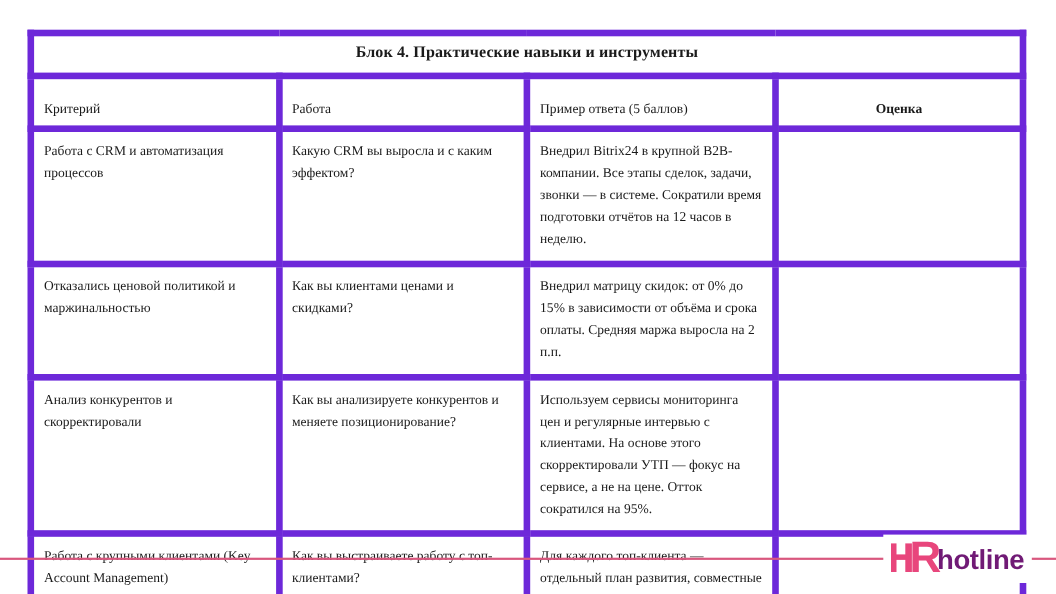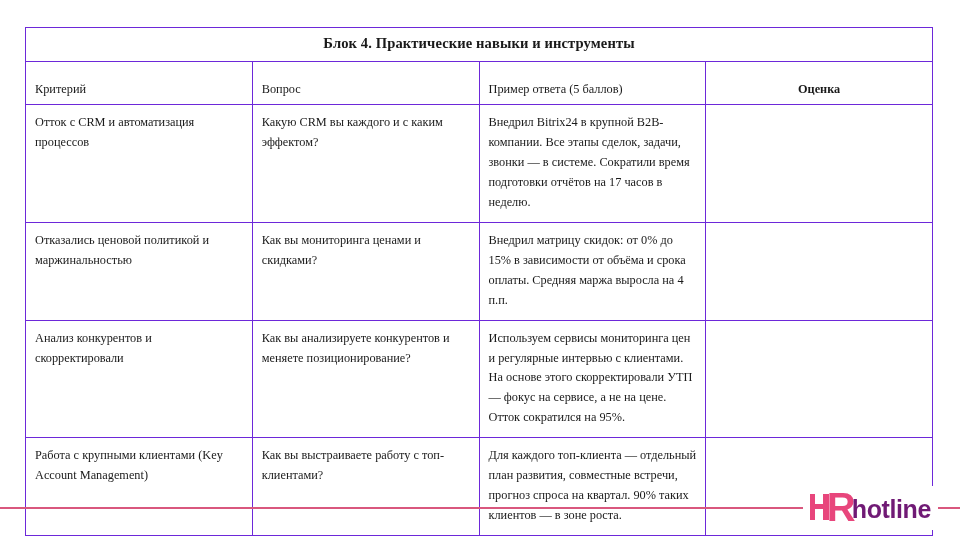--- a/index.html
+++ b/index.html
@@ -31,21 +31,21 @@
   }
 
   table.grid {
     width: 908px;
     border-collapse: collapse;
     table-layout: fixed;
     background: #ffffff;
   }
 
   table.grid td, table.grid th {
-    border: 1px solid #6d28d9;
+    border: 6px solid #6d28d9;
     vertical-align: top;
     padding: 7px 9px 8px 9px;
     font-size: 12.3px;
     line-height: 1.62;
     color: #1a1a1a;
     font-weight: normal;
     text-align: left;
   }
 
   
@@ -172,36 +172,36 @@
   <div class="table-wrap">
     <table class="grid">
       <tbody>
 
         <tr class="title-row">
           <td colspan="4">Блок 4. Практические навыки и инструменты</td>
         </tr>
 
         <tr class="head-row">
           <td class="c-criterion">Критерий</td>
-          <td class="c-question">Вопрос</td>
+          <td class="c-question">Работа</td>
           <td class="c-answer">Пример ответа (5 баллов)</td>
           <td class="c-score score-head">Оценка</td>
         </tr>
 
         <tr class="data-row">
-          <td class="c-criterion">Отток с CRM и автоматизация процессов</td>
-          <td class="c-question">Какую CRM вы каждого и с каким эффектом?</td>
-          <td class="c-answer">Внедрил Bitrix24 в крупной B2B-компании. Все этапы сделок, задачи, звонки — в системе. Сократили время подготовки отчётов на 17 часов в неделю.</td>
+          <td class="c-criterion">Работа с CRM и автоматизация процессов</td>
+          <td class="c-question">Какую CRM вы выросла и с каким эффектом?</td>
+          <td class="c-answer">Внедрил Bitrix24 в крупной B2B-компании. Все этапы сделок, задачи, звонки — в системе. Сократили время подготовки отчётов на 12 часов в неделю.</td>
           <td class="c-score"></td>
         </tr>
 
         <tr class="data-row">
           <td class="c-criterion">Отказались ценовой политикой и маржинальностью</td>
-          <td class="c-question">Как вы мониторинга ценами и скидками?</td>
-          <td class="c-answer">Внедрил матрицу скидок: от 0% до 15% в зависимости от объёма и срока оплаты. Средняя маржа выросла на 4 п.п.</td>
+          <td class="c-question">Как вы клиентами ценами и скидками?</td>
+          <td class="c-answer">Внедрил матрицу скидок: от 0% до 15% в зависимости от объёма и срока оплаты. Средняя маржа выросла на 2 п.п.</td>
           <td class="c-score"></td>
         </tr>
 
         <tr class="data-row">
           <td class="c-criterion">Анализ конкурентов и скорректировали</td>
           <td class="c-question">Как вы анализируете конкурентов и меняете позиционирование?</td>
           <td class="c-answer">Используем сервисы мониторинга цен и регулярные интервью с клиентами. На основе этого скорректировали УТП — фокус на сервисе, а не на цене. Отток сократился на 95%.</td>
           <td class="c-score"></td>
         </tr>
 

